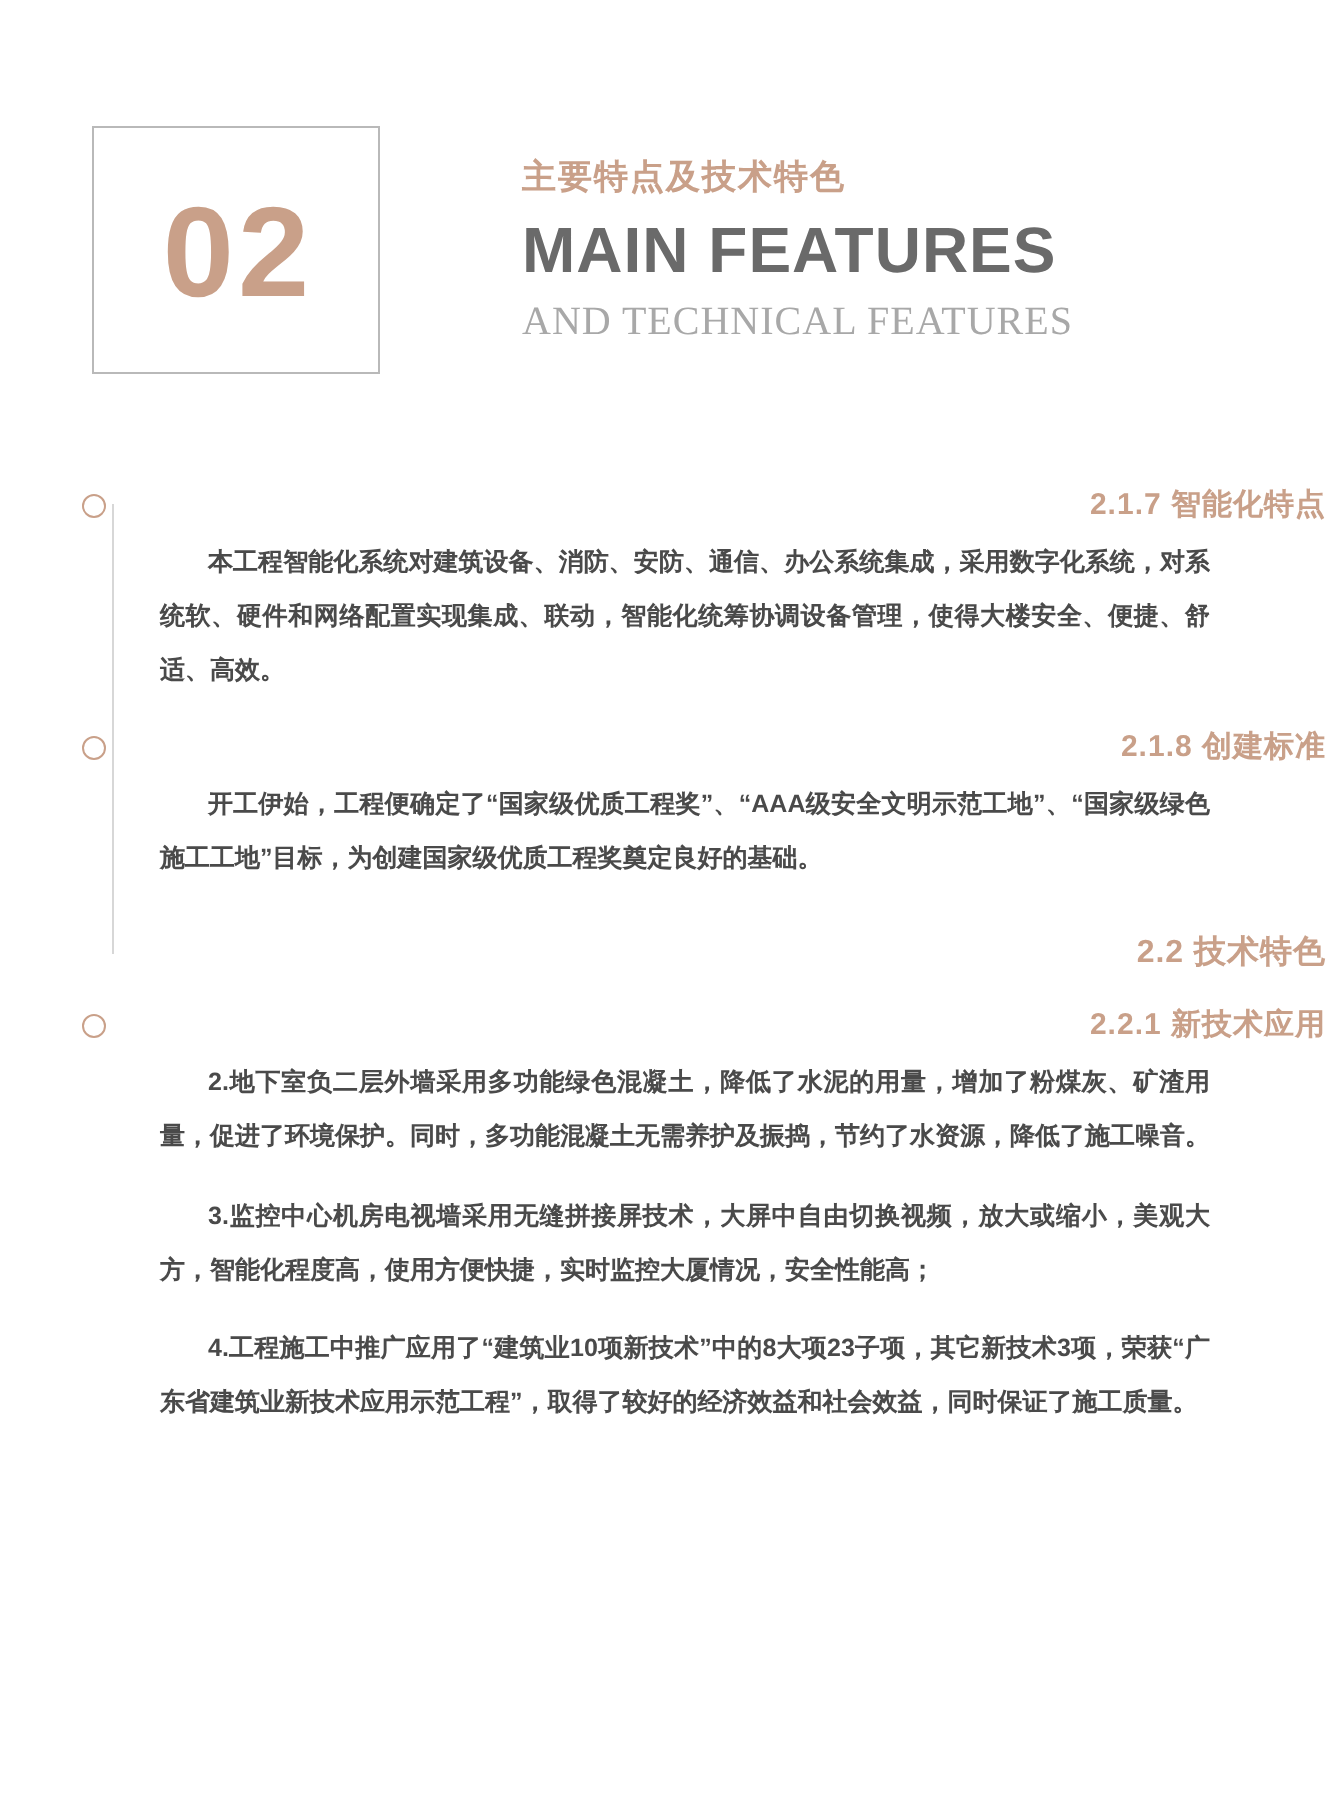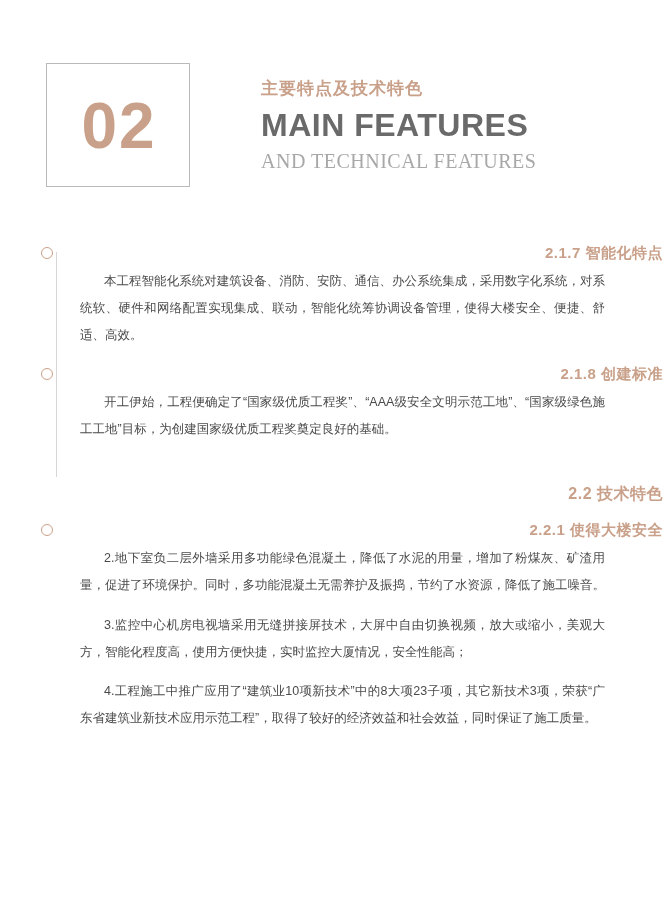--- a/index.html
+++ b/index.html
@@ -125,41 +125,42 @@
   }
   .sec-head .sec-title {
     font-size: 15px;
     font-weight: bold;
     color: #c9a089;
     letter-spacing: 0.5px;
     line-height: 22px;
   }
 
   .sec-head.level2 {
-    margin-top: 40px;
+    margin-top: 23px;
   }
   .sec-head.level2 .sec-title {
     font-size: 16px;
   }
   .sec-head.nobullet {
     padding-left: 56px;
   }
 
   .para {
     padding-left: 80px;
     padding-right: 58px;
     font-size: 12.5px;
     line-height: 27px;
     color: #4a4a4a;
     text-align: justify;
     text-indent: 24px;
     margin-top: 6px;
   }
   .para-block .para {
     margin-top: 1px;
+    font-weight: bold;
   }
 </style>
 </head>
 <body>
 
 <div class="page">
 
   <div class="header">
     <div class="number-box">
       <div class="num">02</div>
@@ -190,21 +191,21 @@
     <div class="para-block">
       <p class="para">开工伊始，工程便确定了“国家级优质工程奖”、“AAA级安全文明示范工地”、“国家级绿色施工工地”目标，为创建国家级优质工程奖奠定良好的基础。</p>
     </div>
 
     <div class="sec-head level2 nobullet">
       <span class="sec-title">2.2 技术特色</span>
     </div>
 
     <div class="sec-head">
       <span class="bullet"></span>
-      <span class="sec-title">2.2.1 使得大楼安全</span>
+      <span class="sec-title">2.2.1 新技术应用</span>
     </div>
     <div class="para-block">
       <p class="para">2.地下室负二层外墙采用多功能绿色混凝土，降低了水泥的用量，增加了粉煤灰、矿渣用量，促进了环境保护。同时，多功能混凝土无需养护及振捣，节约了水资源，降低了施工噪音。</p>
       <p class="para">3.监控中心机房电视墙采用无缝拼接屏技术，大屏中自由切换视频，放大或缩小，美观大方，智能化程度高，使用方便快捷，实时监控大厦情况，安全性能高；</p>
       <p class="para">4.工程施工中推广应用了“建筑业10项新技术”中的8大项23子项，其它新技术3项，荣获“广东省建筑业新技术应用示范工程”，取得了较好的经济效益和社会效益，同时保证了施工质量。</p>
     </div>
 
   </div>
 </div>
 

